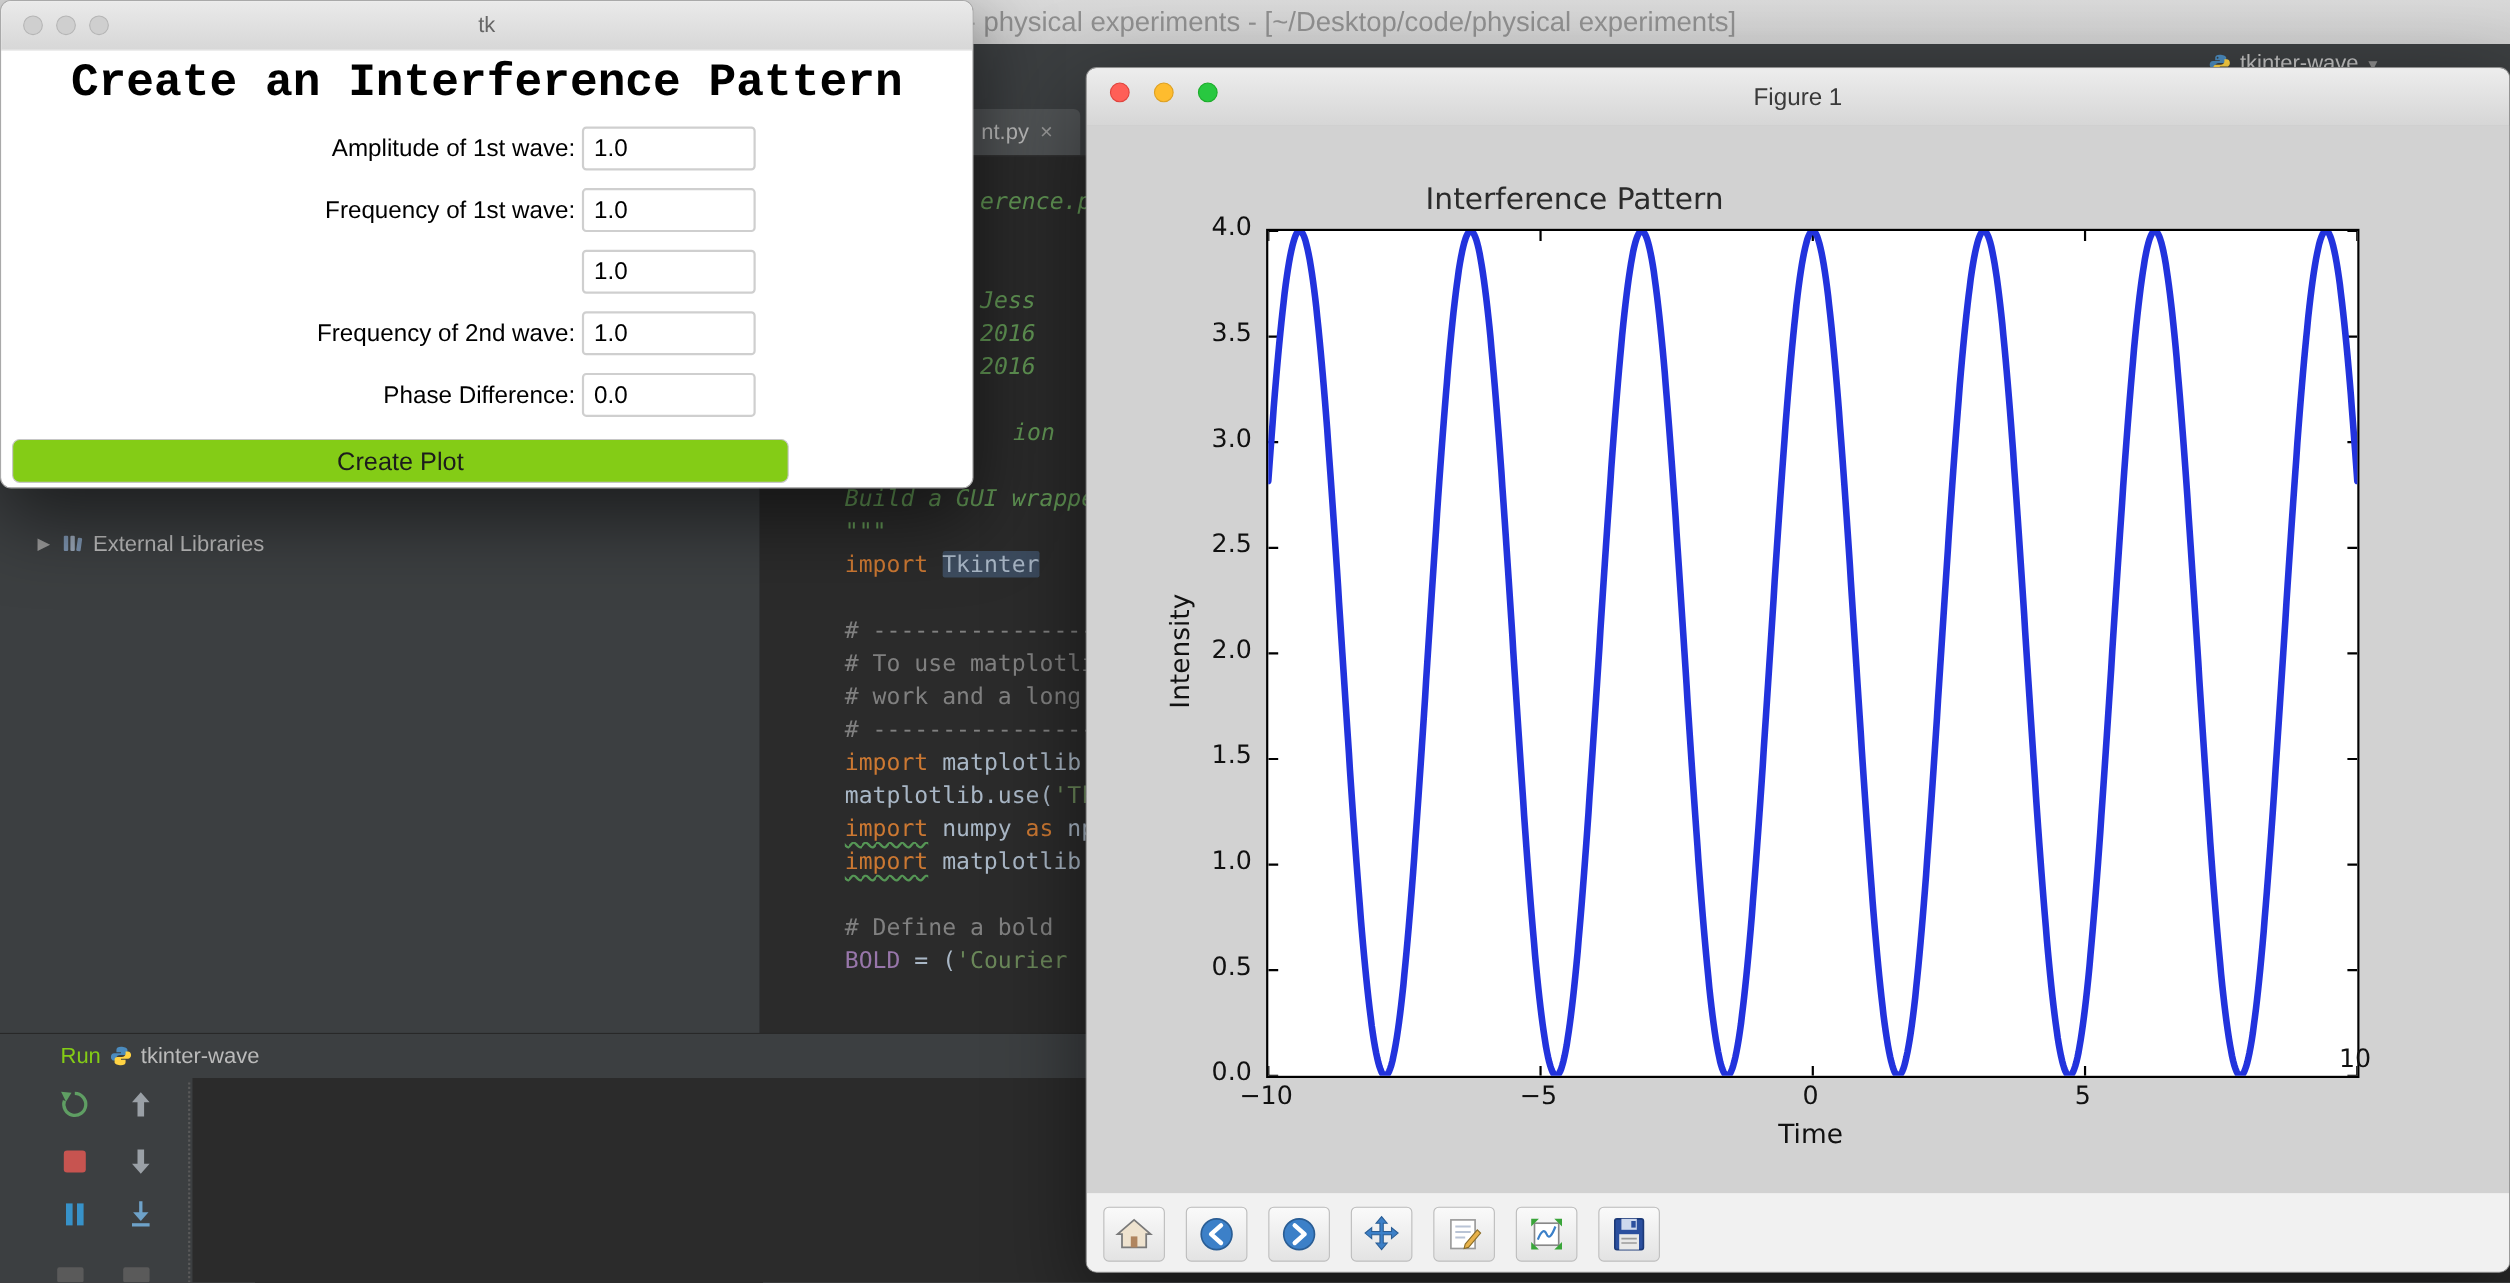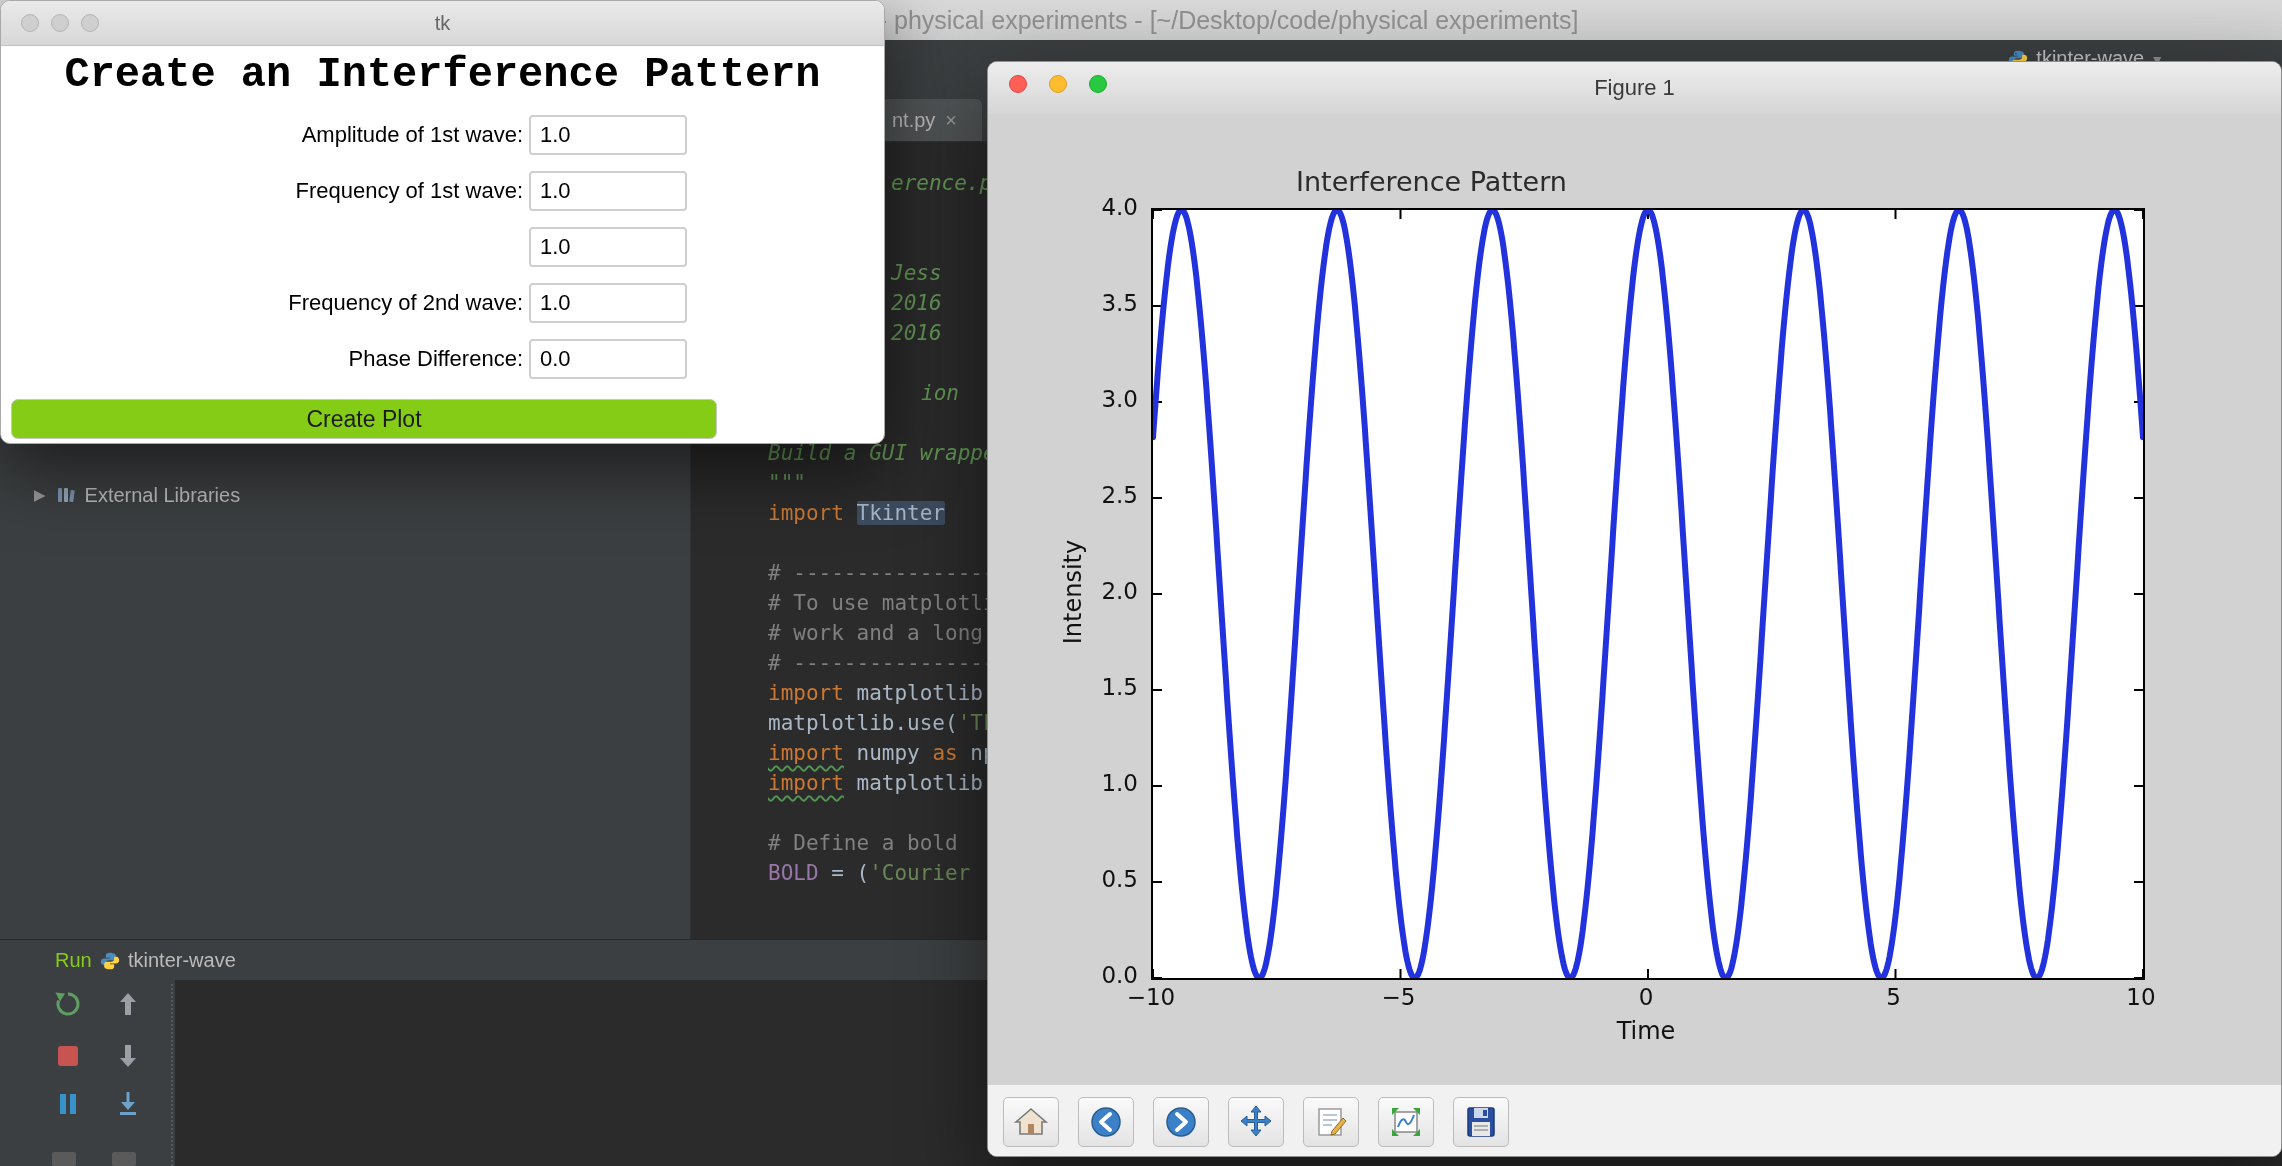--- a/index.html
+++ b/index.html
@@ -196,21 +196,21 @@
         <div class="ytick" style="top: 368px;">2.5</div>
         <div class="ytick" style="top: 464px;">2.0</div>
         <div class="ytick" style="top: 560px;">1.5</div>
         <div class="ytick" style="top: 656px;">1.0</div>
         <div class="ytick" style="top: 752px;">0.5</div>
         <div class="ytick" style="top: 848px;">0.0</div>
         <div class="xtick" style="left: 108px; top: 870px;">−10</div>
         <div class="xtick" style="left: 355.5px; top: 870px;">−5</div>
         <div class="xtick" style="left: 603px; top: 870px;">0</div>
         <div class="xtick" style="left: 850.5px; top: 870px;">5</div>
-        <div class="xtick" style="left: 1098px; top: 870px;">10</div>
+        <div class="xtick" style="left: 1098px; top: 836px;">10</div>
       </div>
 
     <div id="fig-toolbar" class="abs">
       <div class="tb-btn">
           <svg width="36" height="32" viewBox="0 0 36 32">
             <path d="M18 3L33 16h-4v12H7V16H3z" fill="#efe3cf" stroke="#7a7a7a" stroke-width="1.6"></path>
             <rect x="15" y="18" width="6" height="10" fill="#b0855f"></rect>
           </svg>
         </div>
       <div class="tb-btn">

